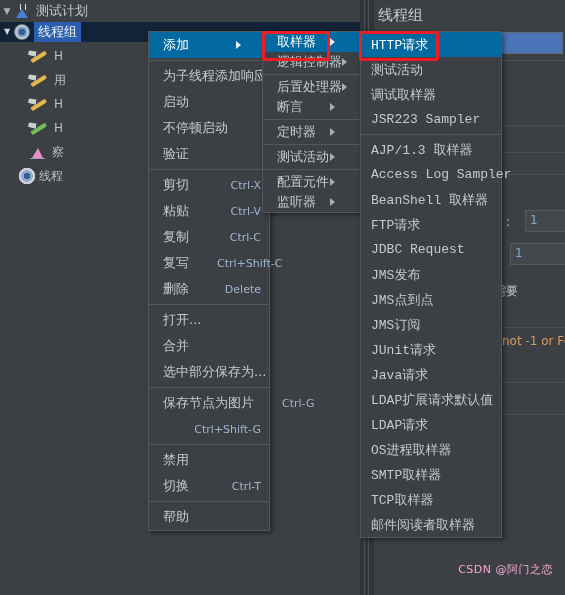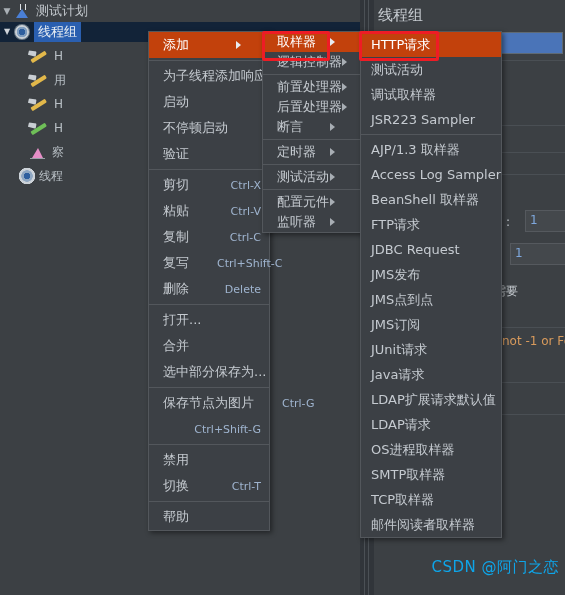--- a/index.html
+++ b/index.html
@@ -106,42 +106,42 @@
 
   
   .menu{
     position:absolute;background:#3c4045;border:1px solid #53575c;
     box-shadow:2px 2px 5px rgba(0,0,0,.45);
   }
   .mi{
     position:relative;display:flex;align-items:center;
     height:20px;padding:0 8px 0 14px;color:#c5cad0;font-size:13px;white-space:nowrap;
   }
-  .mi.hl{background:#c2410c;color:#fff;}
+  .mi.hl{background:#0369a1;color:#fff;}
   .mi .acc{margin-left:auto;padding-left:28px;color:#9fb4cf;font-size:11px;
     font-family:"DejaVu Sans","Liberation Sans",sans-serif;}
   .mi .sub{
     margin-left:auto;padding-left:20px;width:0;height:0;
     border-left:5px solid #a8aeb4;border-top:4px solid transparent;border-bottom:4px solid transparent;
   }
   .mi.hl .sub{border-left-color:#e8edf2;}
   .sep{height:1px;background:#53575c;margin:2px 0;}
 
   #menu1{left:148px;top:31px;width:120px;}
   #menu1 .mi{height:26px;font-size:13px;}
   #menu2{left:262px;top:31px;width:100px;}
-  #menu3{left:360px;top:31px;width:140px;}
+  #menu3{left:360px;top:31px;width:140px;font-family:Liberation Mono, monospace;}
   #menu3 .mi{height:25px;padding-left:10px;}
 
   
   .redbox{position:absolute;border:3px solid #ee1c25;border-radius:2px;}
 
   
   #watermark{
-    position:absolute;right:6px;bottom:18px;color:#0ea5e9;font-size:15px;
+    position:absolute;right:12px;bottom:18px;color:#f9a8d4;font-size:11px;
     letter-spacing:.5px;
   }
 </style>
 </head>
 <body>
 
 <div id="app">
 
   <div id="tree-panel">
 
@@ -302,24 +302,20 @@
     <div class="mi hl">
       <span>取样器</span>
       <span class="sub"></span>
       </div>
     <div class="mi">
       <span>逻辑控制器</span>
       <span class="sub"></span>
       </div>
     <div class="sep"></div>
     <div class="mi">
-      <span>前置处理器</span>
-      <span class="sub"></span>
-      </div>
-    <div class="mi">
       <span>后置处理器</span>
       <span class="sub"></span>
       </div>
     <div class="mi">
       <span>断言</span>
       <span class="sub"></span>
       </div>
     <div class="sep"></div>
     <div class="mi">
       <span>定时器</span>

